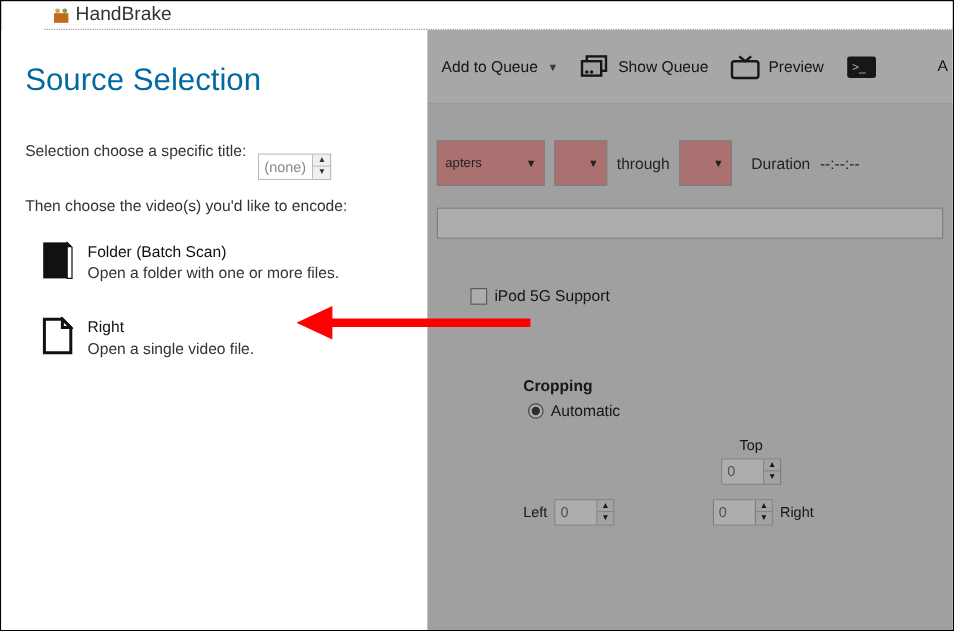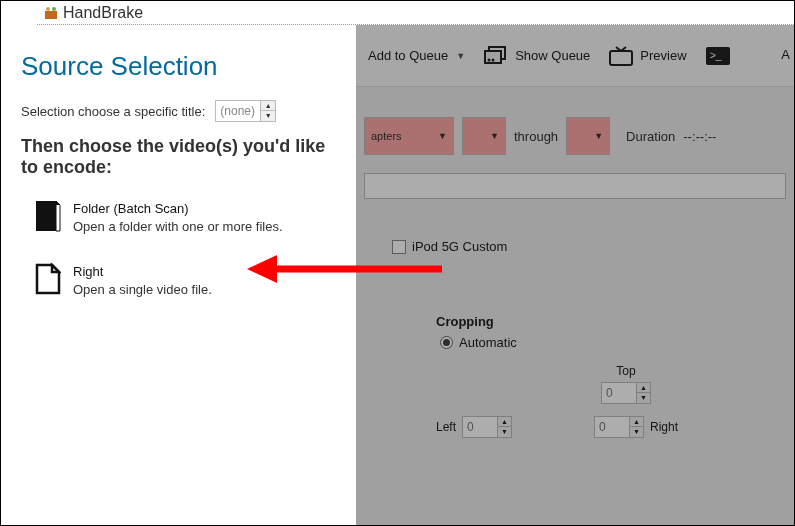--- a/index.html
+++ b/index.html
@@ -16,32 +16,32 @@
   .body {
     display:flex; height:calc(100% - 24px);
   }
   .panel {
     width:355px; background:#fff; padding:16px 20px; position:relative; z-index:2;
   }
   .panel h1 { font-weight:300; font-size:26px; margin:10px 0 18px; color:#0369a1; }
   .opt-row { display:flex; align-items:center; font-size:13px; color:#333; margin-bottom:14px;}
   .opt-row span { margin-right:10px; }
   .spinner {
-    display:flex; align-items:stretch; border:1px solid #bbb; height:22px;
+    display:flex; align-items:stretch; border:1px solid #bbb; height:22px;margin-top:28px;
   }
   .spinner input {
     width:44px; border:none; font-size:12px; color:#888; padding:0 4px; outline:none;
   }
   .spinner .btns { display:flex; flex-direction:column; border-left:1px solid #bbb; }
   .spinner .btns div {
     width:14px; height:10px; font-size:7px; text-align:center; line-height:10px;
     background:#f0f0f0; cursor:pointer;
   }
   .spinner .btns div:first-child { border-bottom:1px solid #bbb; }
-  .subtext { font-size:18px; color:#333; margin-bottom:18px;font-weight:bold; }
+  .subtext { font-size:13px; color:#333; margin-bottom:18px; }
   .src-option {
     display:flex; align-items:flex-start; margin:0 0 20px 10px; cursor:pointer;
     padding:4px;
   }
   .src-option .icon { width:26px; height:32px; margin-right:12px; flex-shrink:0; }
   .src-option .label { font-size:13px; line-height:1.35; color:#111;}
   .src-option .label .title { display:block; }
   .src-option .label .desc { color:#333; }
   
   .bg {
@@ -210,21 +210,21 @@
             <span style="font-size:9px;">▼</span>
           </div>
         <span style="margin-left:8px;">Duration</span>
         <span>--:--:--</span>
       </div>
 
       <div class="bigfield"></div>
 
       <div class="chk-row">
         <div class="chk"></div>
-        <span>iPod 5G Custom</span>
+        <span>iPod 5G Support</span>
       </div>
 
       <div class="cropping">
         <div class="hdr">Cropping</div>
         <div class="radio-row">
           <div class="radio on"></div>
           <span>Automatic</span>
         </div>
 
         <div class="crop-grid">

